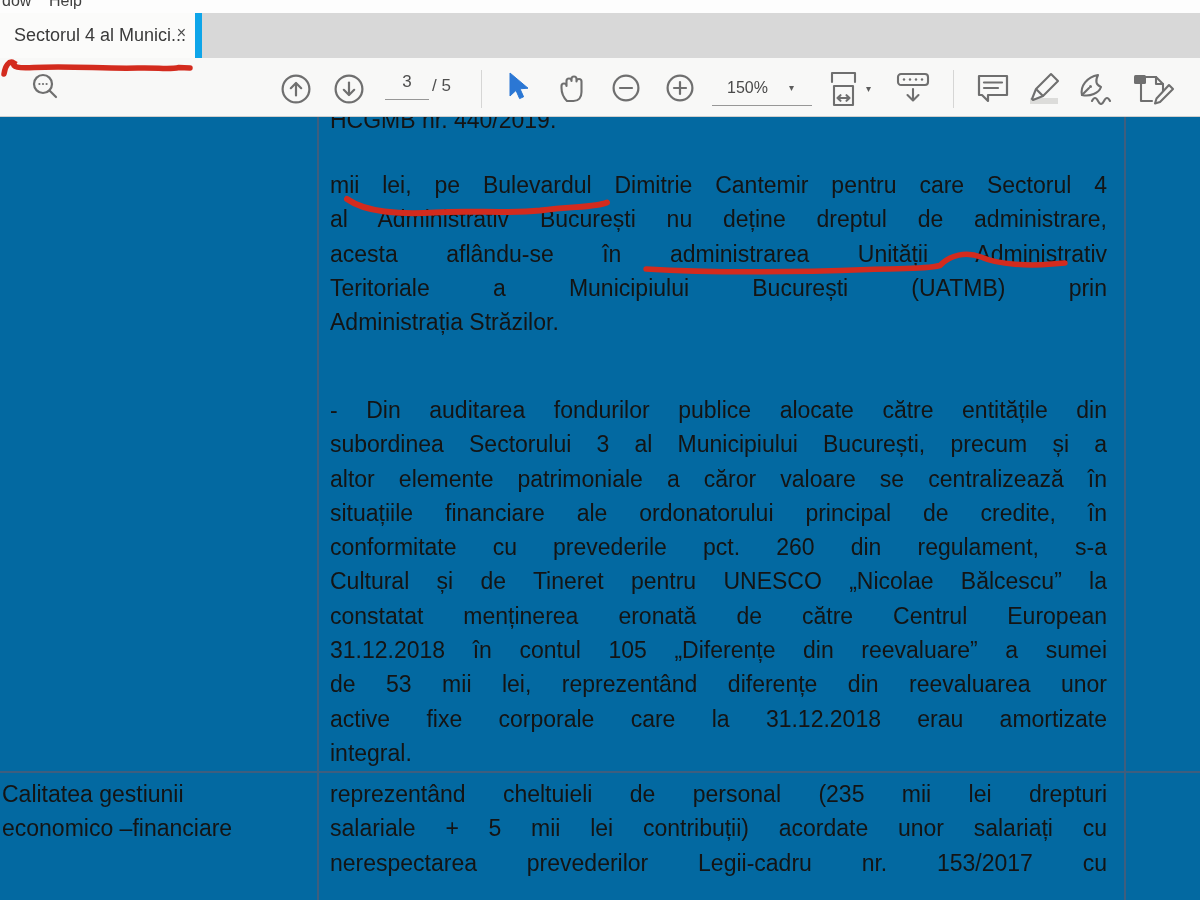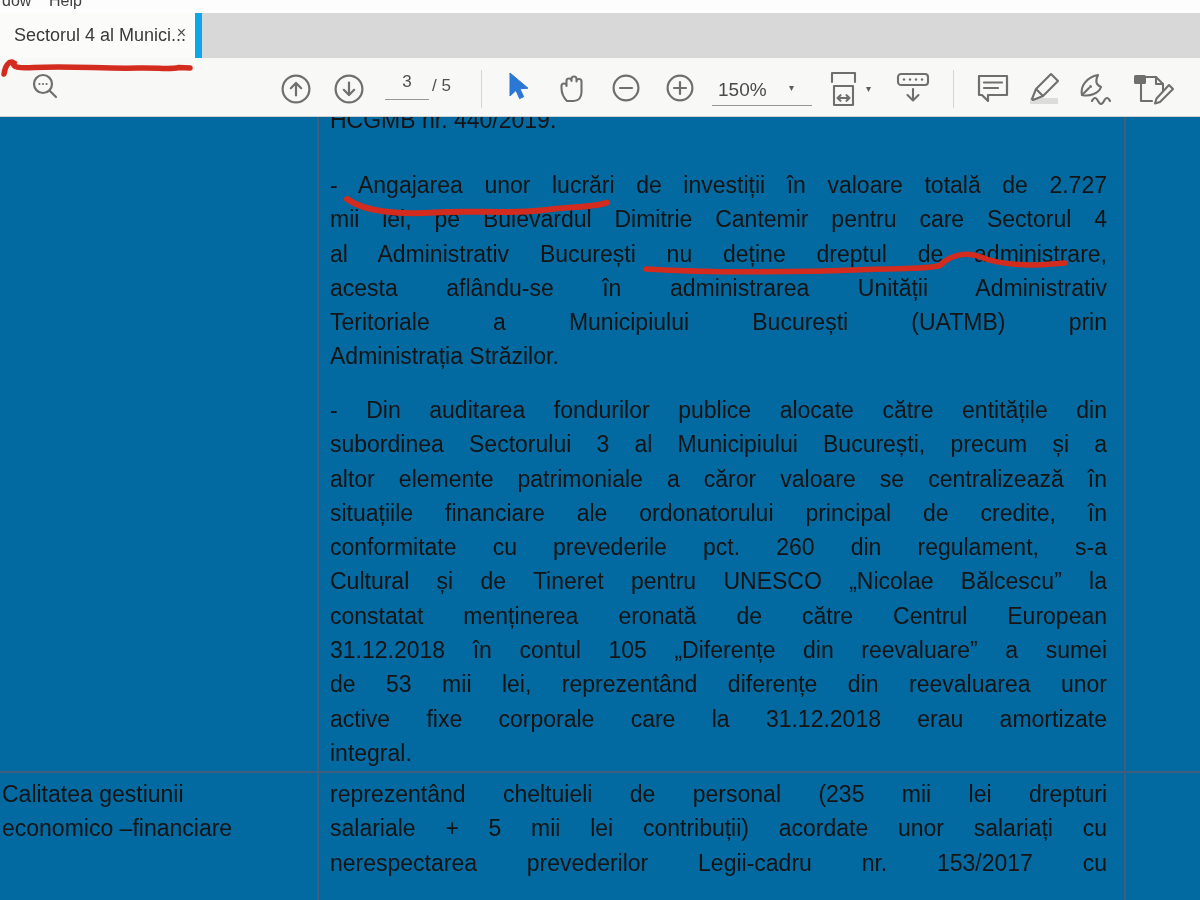--- a/index.html
+++ b/index.html
@@ -19,21 +19,21 @@
   .tab-close { position:absolute; right:9px; top:12px; font-size:16px; color:#4a4a4a; line-height:1; cursor:default; }
   
   .toolbar { position:absolute; top:58px; left:0; width:1200px; height:59px;
              background:#f8f8f7; border-bottom:1px solid #cfcfce; }
   .tbtn { position:absolute; cursor:default; }
   .sep { position:absolute; top:12px; width:1px; height:38px; background:#d6d6d5; }
   .page-num { position:absolute; left:385px; top:14px; width:44px; text-align:center;
               font-size:17px; color:#4f4f4f; border-bottom:1px solid #979797; padding-bottom:7px; }
   .page-total { position:absolute; left:432px; top:18px; font-size:17px; color:#4f4f4f; }
   .zoom-box { position:absolute; left:712px; top:12px; width:100px; border-bottom:1px solid #979797; height:36px; }
-  .zoom-val { position:absolute; left:6px; top:9px; font-size:19px; color:#4a4a4a; }
+  .zoom-val { position:absolute; left:15px; top:9px; font-size:16px; color:#4a4a4a; }
   .caret { position:absolute; font-size:10px; color:#5d5d5d; }
   .partial-icon { position:absolute; left:-6px; top:80px; width:15px; height:23px; background:#4f4f4f; border-radius:3px; }
   
   .doc { position:absolute; top:117px; left:0; width:1200px; height:783px; background:#0369a1; overflow:hidden; }
   .vline { position:absolute; top:0; bottom:0; width:2px; background:#3f5e7e; }
   .hline { position:absolute; left:0; width:1200px; height:2px; background:#3f5e7e; }
   .textblock { position:absolute; }
   .line { height:34.3px; line-height:34.3px; font-size:23px; color:#141414;
           text-align:justify; text-align-last:justify; overflow:hidden; white-space:nowrap; }
   .end-left .line:last-child { text-align-last:left; }
@@ -193,21 +193,20 @@
 
   <div class="vline" style="left:317px"></div>
   <div class="vline" style="left:1124px"></div>
   <div class="hline" style="top:654px"></div>
 
   <div class="textblock end-left" style="left:330px;top:-14px;width:777px">
       <div class="line">HCGMB nr. 440/2019.</div>
     </div>
 
   <div class="textblock end-left" style="left:330px;top:51px;width:777px">
-      <div class="line">- Angajarea unor lucrări de investiții în valoare totală de 2.727</div>
       <div class="line">mii lei, pe Bulevardul Dimitrie Cantemir pentru care Sectorul 4</div>
       <div class="line">al Administrativ București nu deține dreptul de administrare,</div>
       <div class="line">acesta aflându-se în administrarea Unității Administrativ</div>
       <div class="line">Teritoriale a Municipiului București (UATMB) prin</div>
       <div class="line">Administrația Străzilor.</div>
     </div>
 
   <div class="textblock end-left" style="left:330px;top:276px;width:777px">
       <div class="line">- Din auditarea fondurilor publice alocate către entitățile din</div>
       <div class="line">subordinea Sectorului 3 al Municipiului București, precum și a</div>

